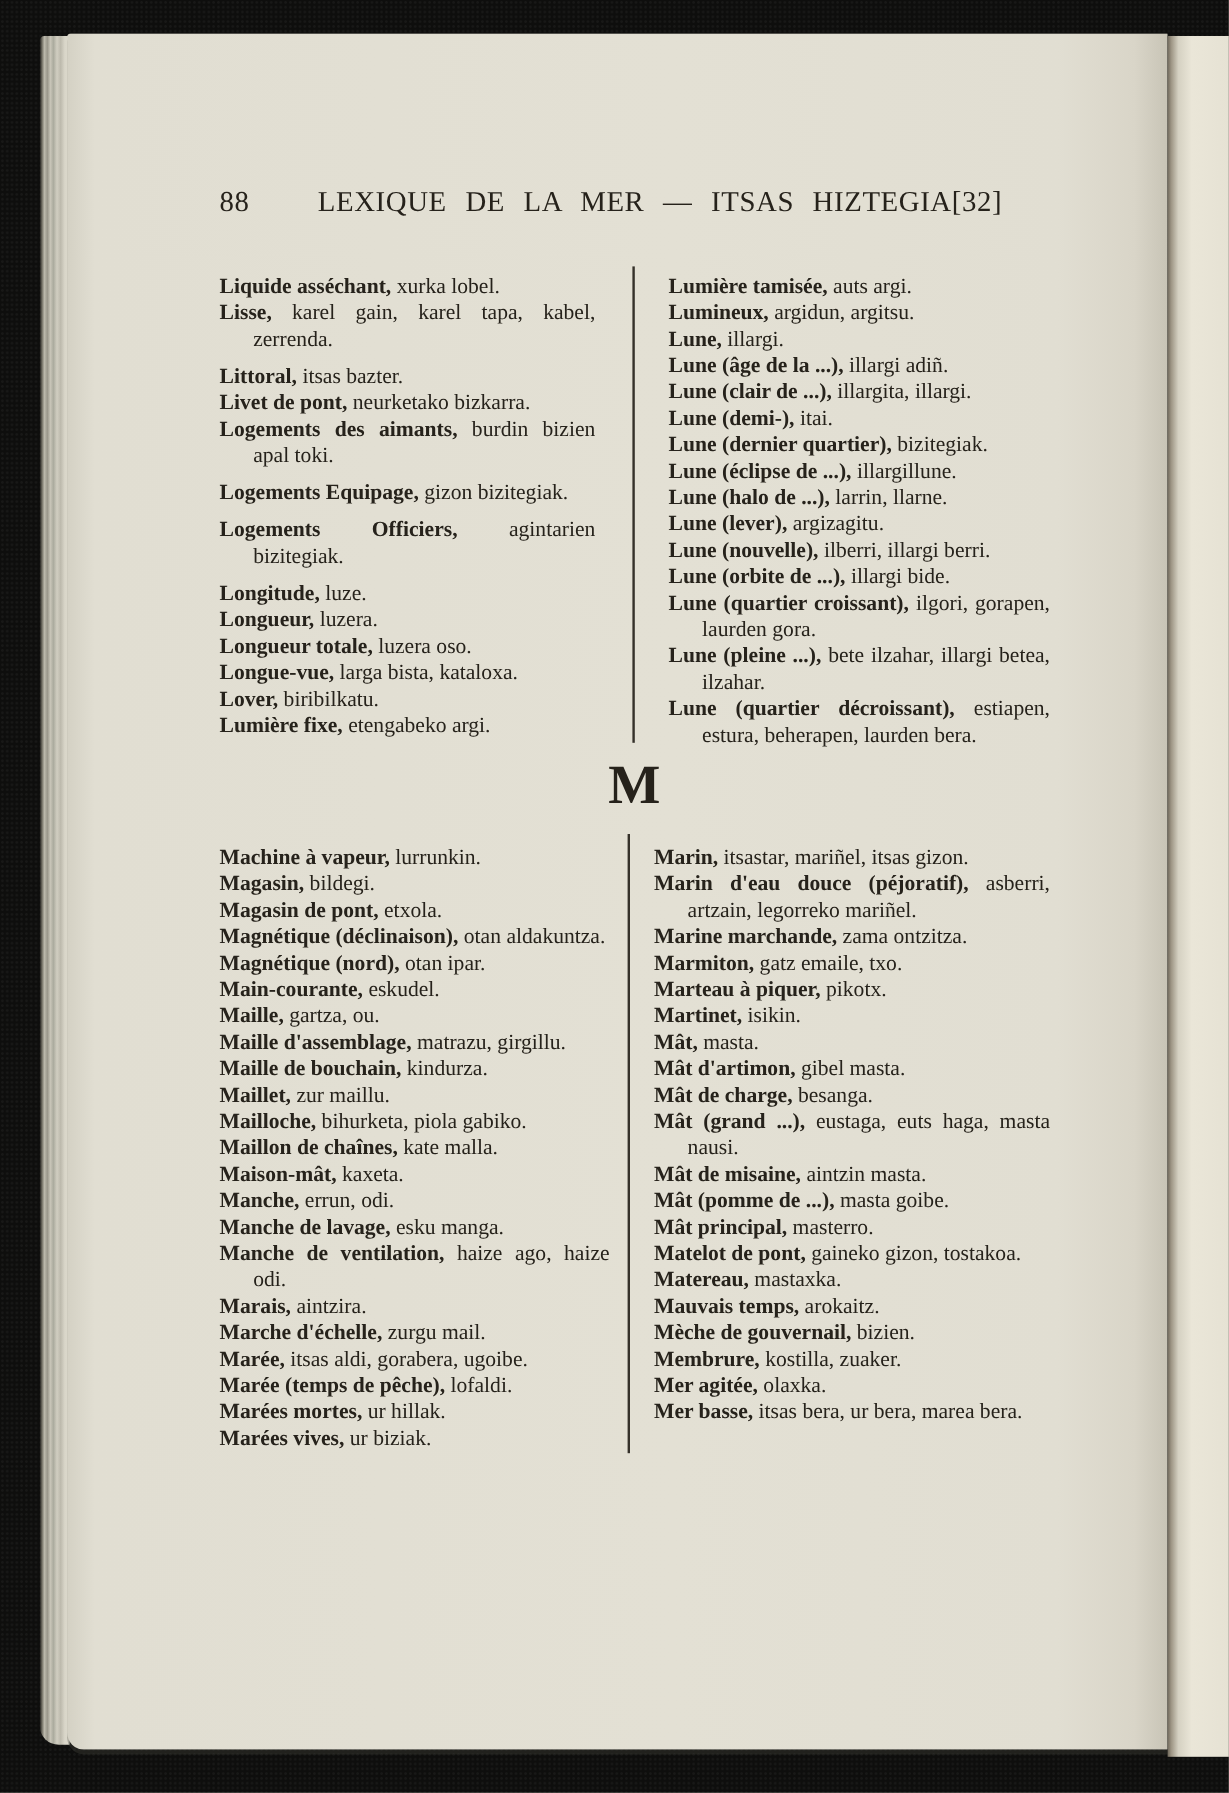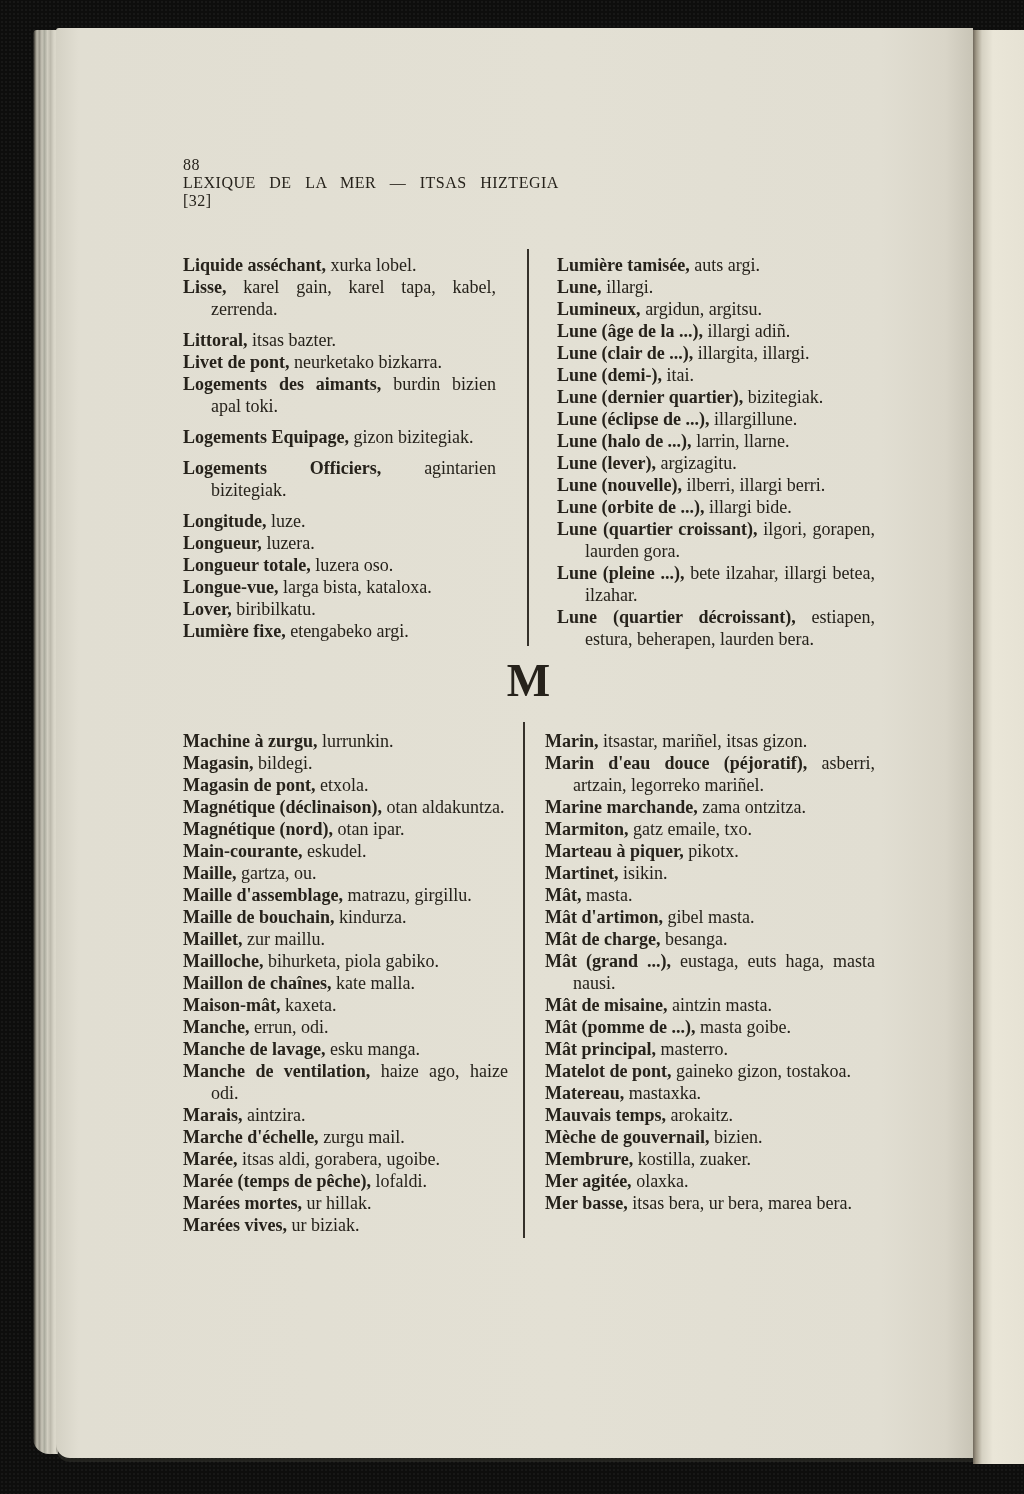--- a/index.html
+++ b/index.html
@@ -38,21 +38,21 @@
     position:absolute;left:973px;top:30px;width:51px;height:1434px;
     background:linear-gradient(90deg,
       #6f685b 0px, #9d9584 3px, #d5d1c2 9px, #eae6d8 20px, #e6e2d4 100%);
   }
 
   .content{
     position:absolute;left:127px;top:128px;width:692px;
     color:var(--ink,#26221b);
   }
 
-  .header{display:flex;align-items:baseline;font-size:16px;letter-spacing:.5px;flex-direction:column;}
+  .header{display:flex;align-items:baseline;font-size:24px;letter-spacing:.5px;}
   .header .num{flex:1;text-align:left;}
   .header .title{flex:none;word-spacing:9px;}
   .header .ref{flex:1;text-align:left;}
 
   .section{position:relative;display:flex;}
   .section.top{margin-top:44px;gap:24px;}
   .section.bottom{margin-top:0;}
   .col{box-sizing:border-box;}
   .col.left{width:325px;}
   .col.right{width:330px;margin-left:37px;}
@@ -101,43 +101,43 @@
             <div class="entry gap"><b>Logements Officiers,</b><span> agintarien bizitegiak.</span></div>
             <div class="entry gap"><b>Longitude,</b><span> luze.</span></div>
             <div class="entry"><b>Longueur,</b><span> luzera.</span></div>
             <div class="entry"><b>Longueur totale,</b><span> luzera oso.</span></div>
             <div class="entry"><b>Longue-vue,</b><span> larga bista, kataloxa.</span></div>
             <div class="entry"><b>Lover,</b><span> biribilkatu.</span></div>
             <div class="entry"><b>Lumière fixe,</b><span> etengabeko argi.</span></div>
           </div>
         <div class="col right">
             <div class="entry"><b>Lumière tamisée,</b><span> auts argi.</span></div>
+            <div class="entry"><b>Lumineux,</b><span> argidun, argitsu.</span></div>
             <div class="entry"><b>Lune,</b><span> illargi.</span></div>
-            <div class="entry"><b>Lumineux,</b><span> argidun, argitsu.</span></div>
             <div class="entry"><b>Lune (âge de la ...),</b><span> illargi adiñ.</span></div>
             <div class="entry"><b>Lune (clair de ...),</b><span> illargita, illargi.</span></div>
             <div class="entry"><b>Lune (demi-),</b><span> itai.</span></div>
             <div class="entry"><b>Lune (dernier quartier),</b><span> bizitegiak.</span></div>
             <div class="entry"><b>Lune (éclipse de ...),</b><span> illargillune.</span></div>
             <div class="entry"><b>Lune (halo de ...),</b><span> larrin, llarne.</span></div>
             <div class="entry"><b>Lune (lever),</b><span> argizagitu.</span></div>
             <div class="entry"><b>Lune (nouvelle),</b><span> ilberri, illargi berri.</span></div>
             <div class="entry"><b>Lune (orbite de ...),</b><span> illargi bide.</span></div>
             <div class="entry"><b>Lune (quartier croissant),</b><span> ilgori, gorapen, laurden gora.</span></div>
             <div class="entry"><b>Lune (pleine ...),</b><span> bete ilzahar, illargi betea, ilzahar.</span></div>
             <div class="entry"><b>Lune (quartier décroissant),</b><span> estiapen, estura, beherapen, laurden bera.</span></div>
           </div>
       </div>
 
       <h2 class="letter">M</h2>
 
       <div class="section bottom">
         <div class="divider bottom"></div>
         <div class="col left">
-            <div class="entry"><b>Machine à zurgu,</b><span> lurrunkin.</span></div>
+            <div class="entry"><b>Machine à vapeur,</b><span> lurrunkin.</span></div>
             <div class="entry"><b>Magasin,</b><span> bildegi.</span></div>
             <div class="entry"><b>Magasin de pont,</b><span> etxola.</span></div>
             <div class="entry"><b>Magnétique (déclinaison),</b><span> otan aldakuntza.</span></div>
             <div class="entry"><b>Magnétique (nord),</b><span> otan ipar.</span></div>
             <div class="entry"><b>Main-courante,</b><span> eskudel.</span></div>
             <div class="entry"><b>Maille,</b><span> gartza, ou.</span></div>
             <div class="entry"><b>Maille d'assemblage,</b><span> matrazu, girgillu.</span></div>
             <div class="entry"><b>Maille de bouchain,</b><span> kindurza.</span></div>
             <div class="entry"><b>Maillet,</b><span> zur maillu.</span></div>
             <div class="entry"><b>Mailloche,</b><span> bihurketa, piola gabiko.</span></div>

